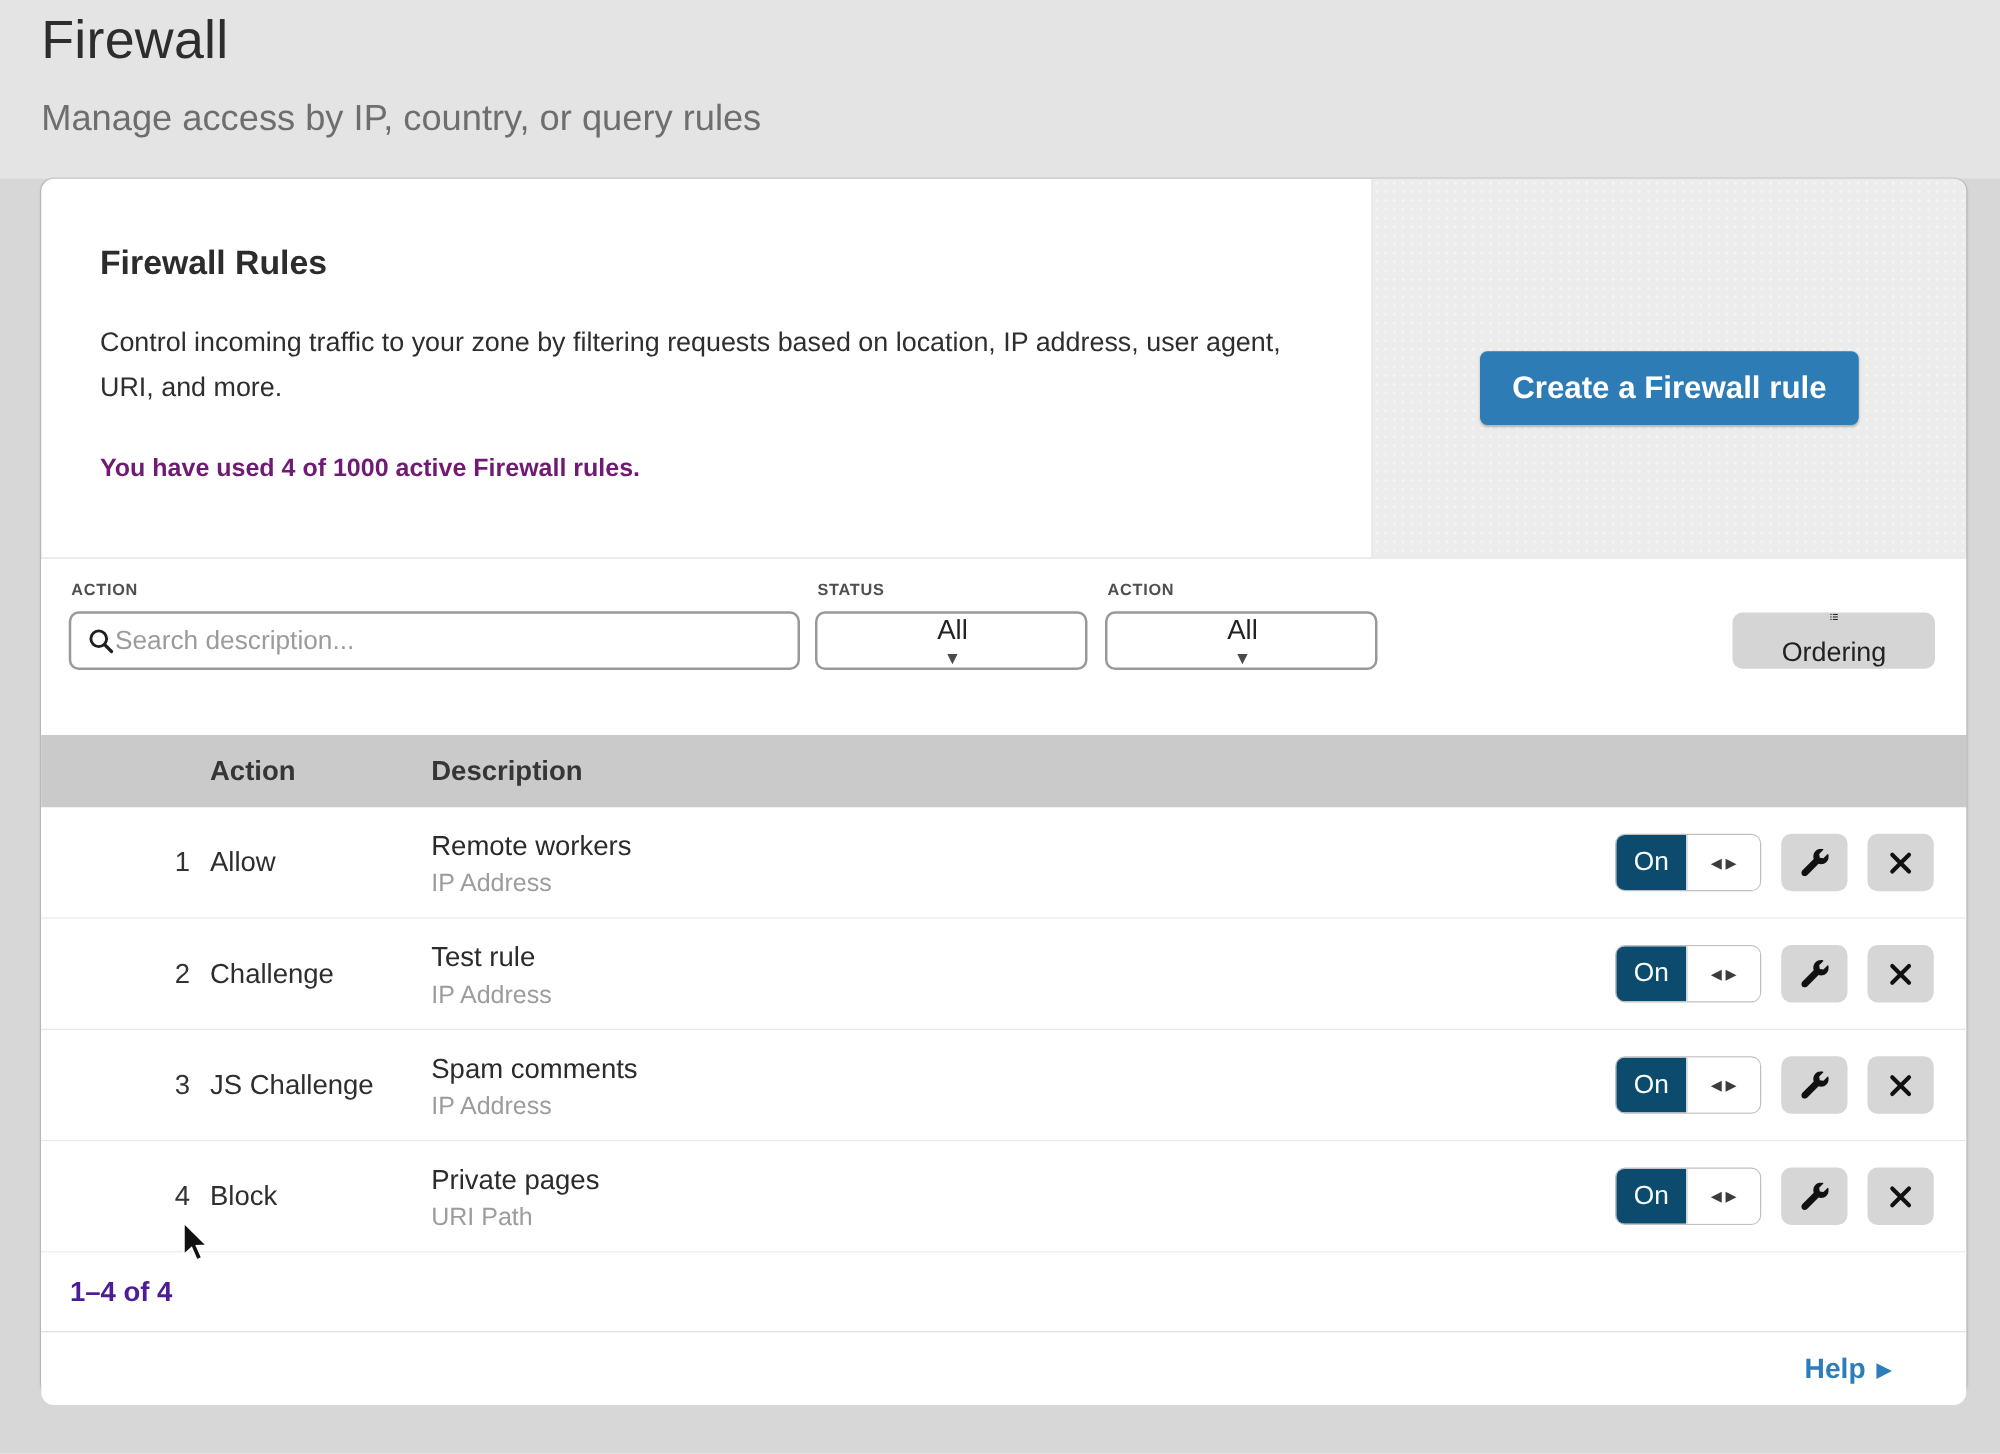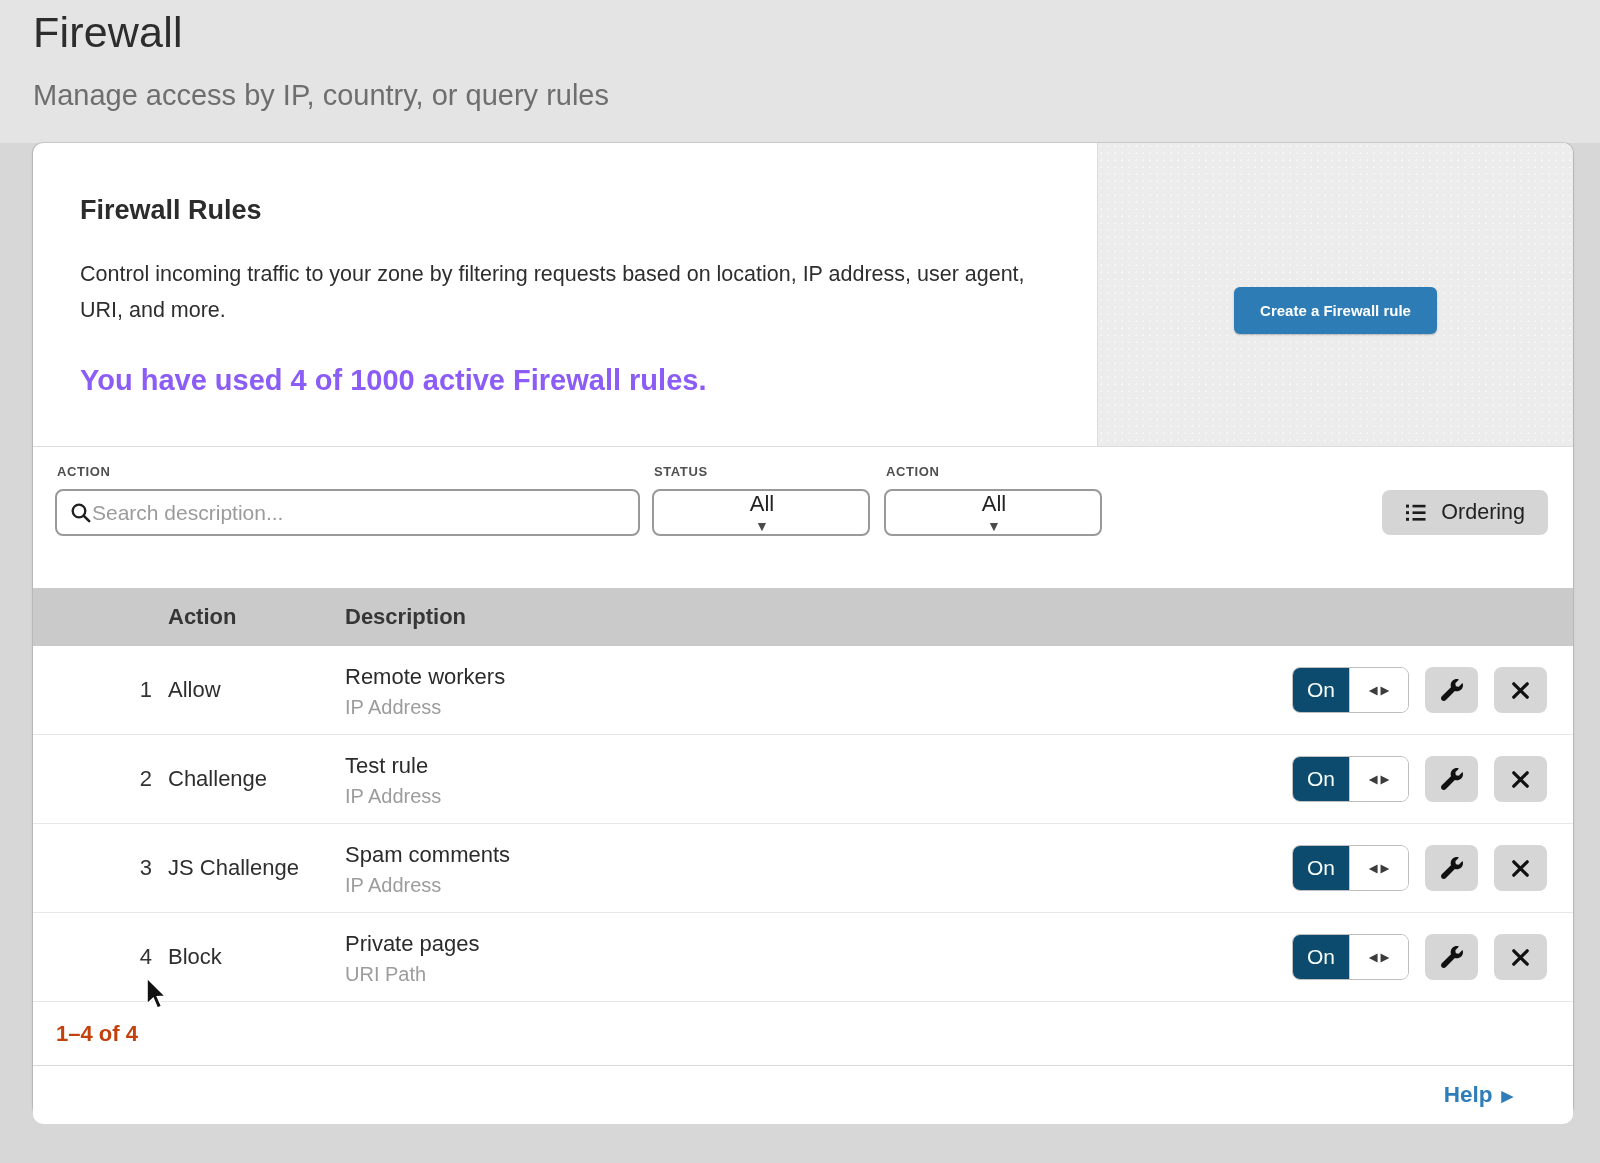--- a/index.html
+++ b/index.html
@@ -32,31 +32,31 @@
     box-shadow:0 0 0 1px rgba(0,0,0,0.10), 0 1px 3px rgba(0,0,0,0.12);
   }
   
   .card-top { display:flex; height:304px; border-bottom:1px solid #dcdcdc; }
   .card-top-left { flex:1; padding:52px 40px 0 47px; }
   .rules-heading { font-size:27px; font-weight:700; color:#2c2c2c; margin-bottom:30px; }
   .rules-desc {
     font-size:21.5px; line-height:36px; color:#2e2e2e;
     max-width:960px; margin-bottom:36px;
   }
-  .rules-usage { font-size:29px; font-weight:700; color:#8b5cf6; }
+  .rules-usage { font-size:20px; font-weight:700; color:#701a75; }
   .card-top-right {
     width:476px; background:#ececec; border-left:1px solid #dddddd;
     border-radius:0 10px 0 0;
     display:flex; align-items:center; justify-content:center;
     background-image:radial-gradient(rgba(255,255,255,0.6) 1px, transparent 1px);
     background-size:7px 7px;
   }
   .btn-primary {
     background:#2d7cb5; color:#ffffff; border:none; cursor:pointer;
-    font-family:inherit; font-size:15px; font-weight:700;
+    font-family:inherit; font-size:25px; font-weight:700;
     padding:15px 26px; border-radius:6px;
     box-shadow:0 1px 2px rgba(0,0,0,0.25);
     margin-top:32px;
   }
   
   .filters { position:relative; height:141px; background:#fff; }
   .filter-label {
     position:absolute; top:17px;
     font-size:13px; font-weight:700; color:#4f4f4f; letter-spacing:0.6px;
   }
@@ -79,22 +79,22 @@
     border:2px solid #97999b; border-radius:8px; background:#fff;
     display:flex; align-items:center; justify-content:space-between;
     padding:0 15px 0 17px; font-size:22px; color:#222222; cursor:pointer;flex-direction:column;
   }
   .sel-status { left:619px; }
   .sel-action { left:851px; }
   .select .caret { font-size:14px; color:#4a4a4a; }
   .ordering-btn {
     position:absolute; top:43px; right:25px; height:45px;
     background:#d5d5d5; border:none; border-radius:8px; cursor:pointer;
-    display:flex; align-items:center; gap:13px; padding:0 23px;
-    font-family:inherit; font-size:21.5px; color:#222222;
+    display:flex; align-items:center; gap:13px; padding:0 39px;
+    font-family:inherit; font-size:21.5px; color:#222222;flex-direction:column;
   }
   
   .table-header {
     height:58px; background:#cacaca;
     display:flex; align-items:center;
     font-size:22px; font-weight:700; color:#363636;
   }
   .col-num { width:135px; }
   .col-action { width:177px; }
   .rule-row {
@@ -125,21 +125,21 @@
   }
   .icon-btn {
     width:53px; height:46px; margin-left:16px;
     background:#d6d6d6; border:none; border-radius:8px; cursor:pointer;
     display:flex; align-items:center; justify-content:center;
   }
   
   .pagination {
     height:64px; border-bottom:1px solid #d9d9d9;
     display:flex; align-items:center; padding-left:23px;
-    font-size:22px; font-weight:700; color:#c2410c; background:#fff;
+    font-size:22px; font-weight:700; color:#4c1d95; background:#fff;
     border-radius:0 0 0 0;
   }
   .card-footer {
     height:58px; display:flex; align-items:center; justify-content:flex-end;
     padding-right:60px; background:#fff; border-radius:0 0 10px 10px;
   }
   .help-link {
     display:flex; align-items:center; gap:9px; cursor:pointer;
     font-size:22.5px; font-weight:600; color:#2e7db9; text-decoration:none;
   }

